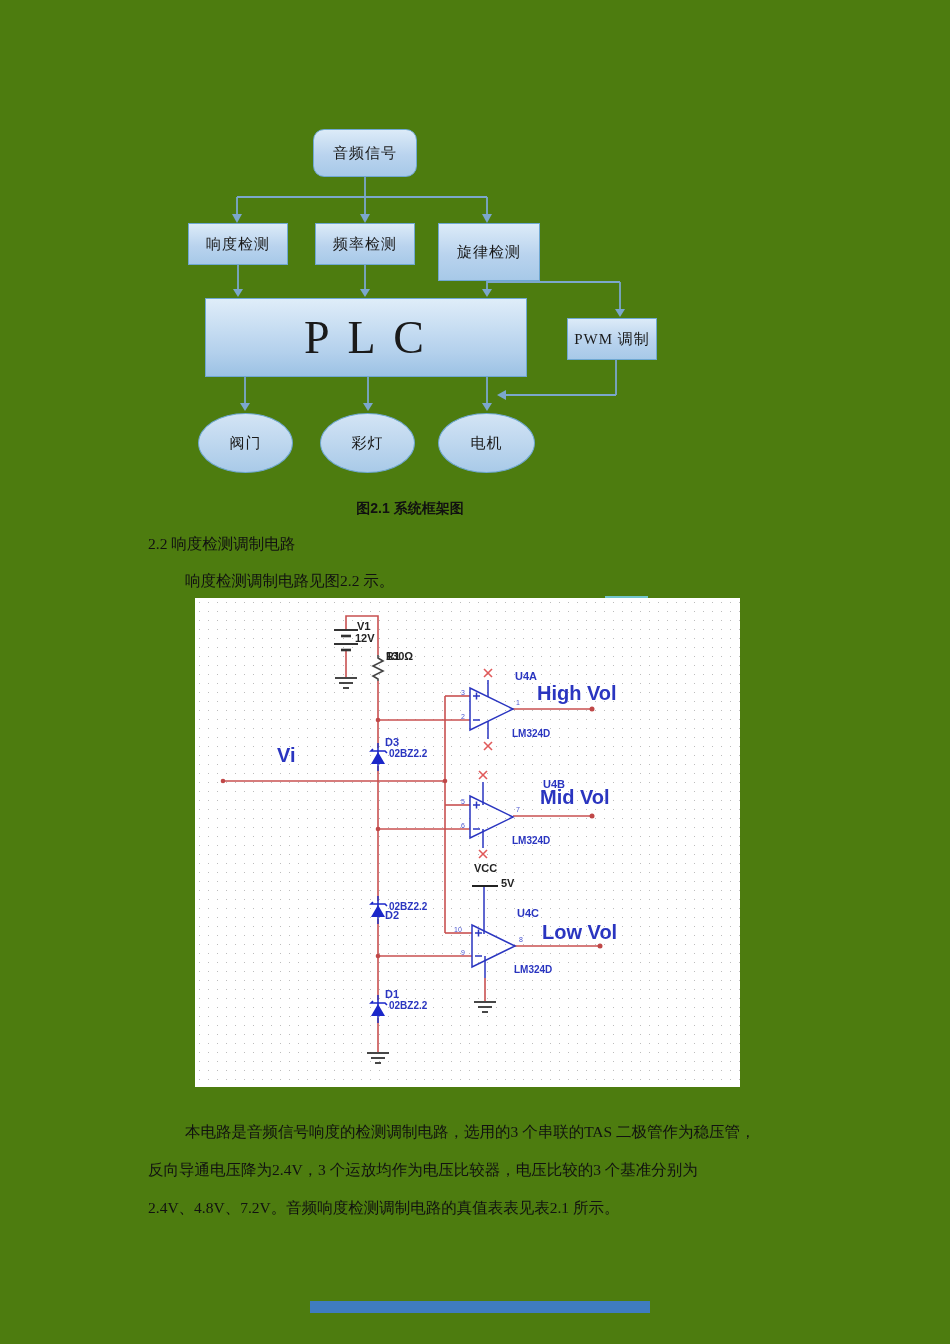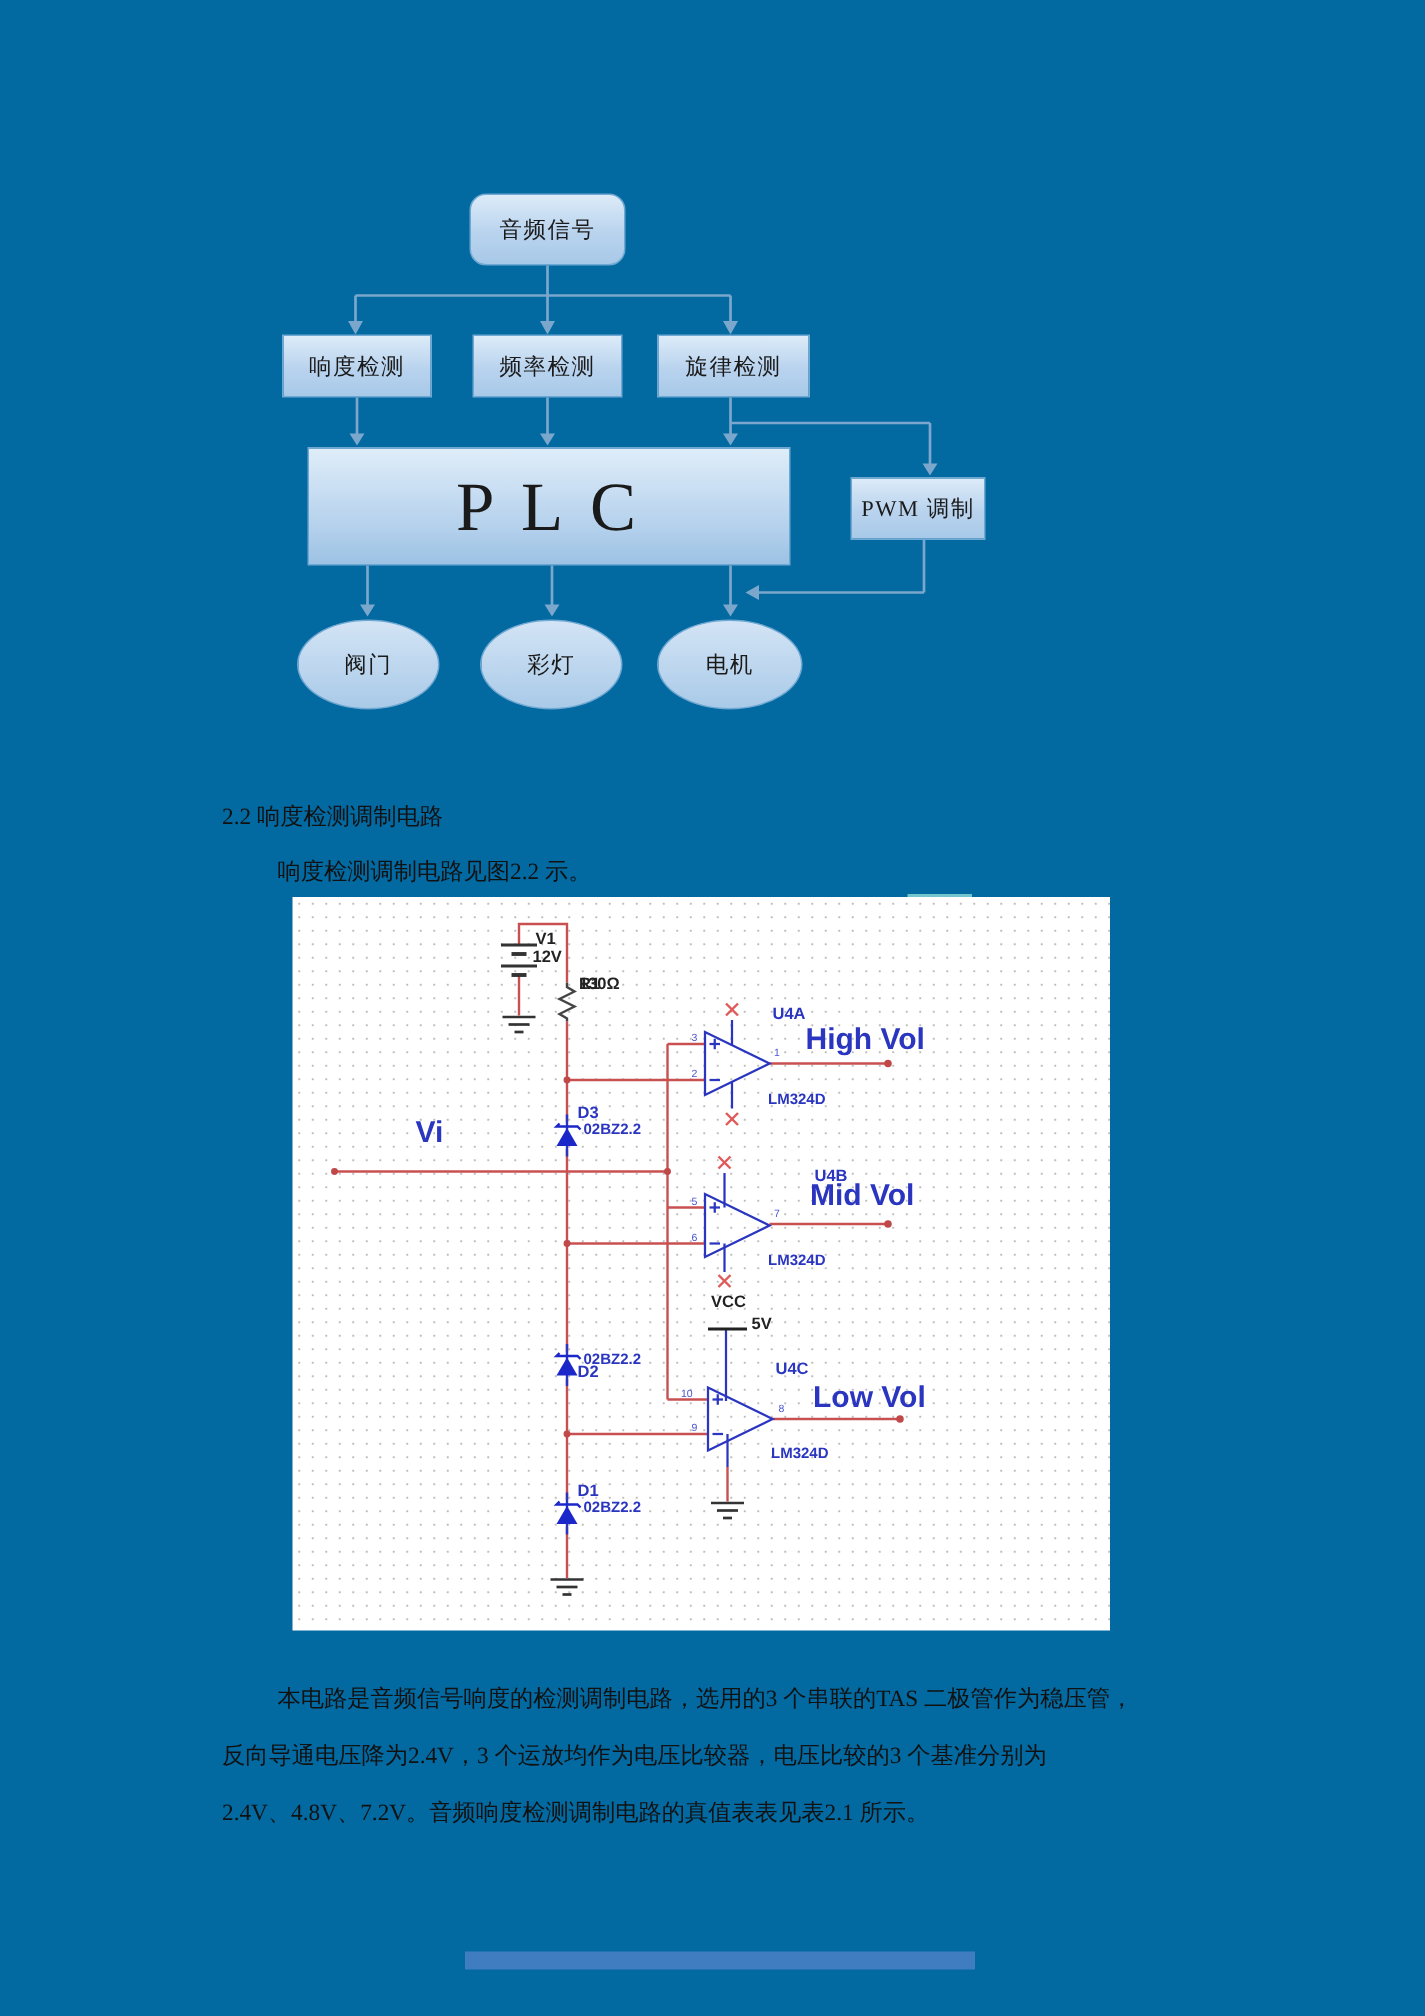--- a/index.html
+++ b/index.html
@@ -1,16 +1,16 @@
 <!DOCTYPE html>
 <html><head>
 <meta charset="utf-8">
 <style>
   html,body{margin:0;padding:0;background:#888;}
-  .page{position:relative;width:950px;height:1344px;background:#0369a1;margin:0 auto;
+  .page{position:relative;width:950px;height:1344px;background:#4d7c0f;margin:0 auto;
         font-family:"Liberation Serif",serif;color:#1a1a1a;overflow:hidden;}
   svg{position:absolute;left:0;top:0;overflow:visible;}
 
   
   .fbox{position:absolute;display:flex;align-items:center;justify-content:center;
         background:linear-gradient(180deg,#dcebf8 0%,#b9d3ee 55%,#a7c9e8 100%);
         border:1.4px solid #6fa8d2;font-size:15px;letter-spacing:1px;box-sizing:border-box;}
   .round{border-radius:11px;}
   .ell{position:absolute;display:flex;align-items:center;justify-content:center;
        background:linear-gradient(180deg,#d3e4f5 0%,#a9cae8 100%);
@@ -73,39 +73,40 @@
 
   <div class="fbox round" style="left:313px;top:129px;width:104px;height:48px;">
     <span>音频信号</span>
   </div>
   <div class="fbox" style="left:188px;top:223px;width:100px;height:42px;">
     <span>响度检测</span>
   </div>
   <div class="fbox" style="left:315px;top:223px;width:100px;height:42px;">
     <span>频率检测</span>
   </div>
-  <div class="fbox" style="left:438px;top:223px;width:102px;height:42px;">
+  <div class="fbox" style="left:438px;top:223px;width:102px;height:58px;">
     <span>旋律检测</span>
   </div>
   <div class="fbox plc" style="left:205px;top:298px;width:322px;height:79px;">
     <span>P L C</span>
   </div>
   <div class="fbox" style="left:567px;top:318px;width:90px;height:42px;">
     <span>PWM 调制</span>
   </div>
   <div class="ell" style="left:198px;top:413px;width:95px;height:60px;">
     <span>阀门</span>
   </div>
   <div class="ell" style="left:320px;top:413px;width:95px;height:60px;">
     <span>彩灯</span>
   </div>
   <div class="ell" style="left:438px;top:413px;width:97px;height:60px;">
     <span>电机</span>
   </div>
 
+  <div class="cap" style="left:110px;top:500px;width:600px;">图2.1  系统框架图</div>
 
   <div class="body-line" style="left:148px;top:534px;">2.2  响度检测调制电路</div>
   <div class="body-line" style="left:185px;top:571px;">响度检测调制电路见图2.2  示。</div>
 
   <div class="teal"></div>
 
   <div class="circuit">
     <svg width="545" height="489">
 
       <g stroke="#c85050" stroke-width="1.6" fill="none">

